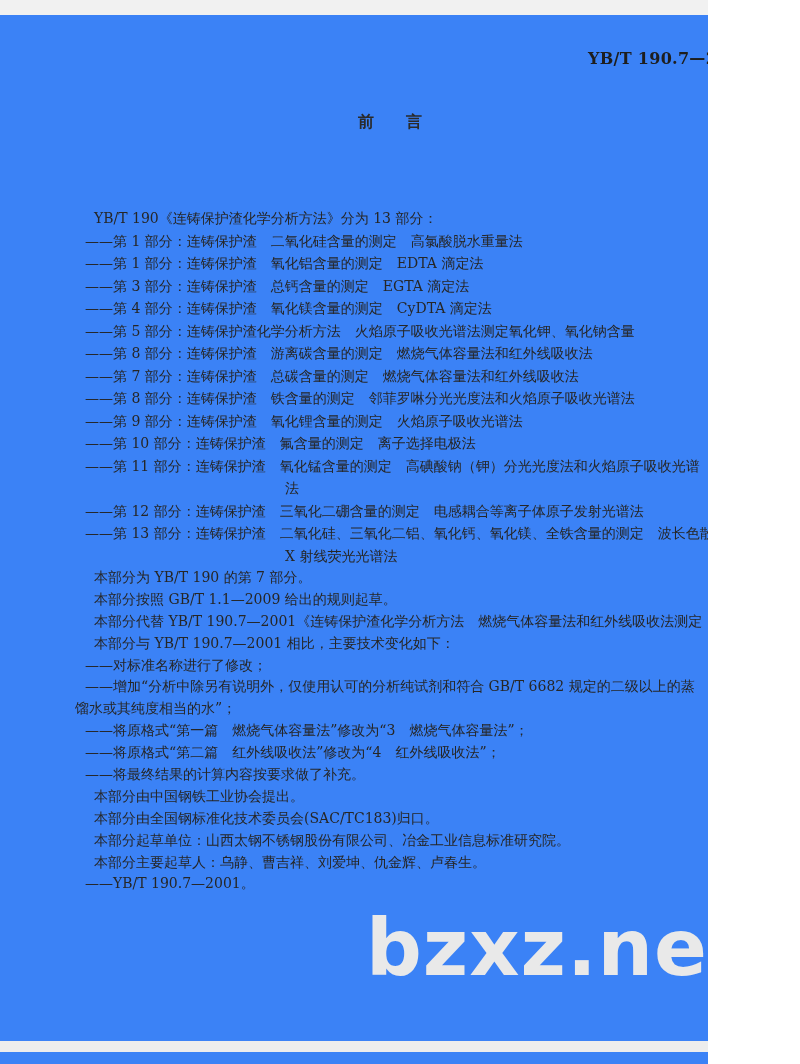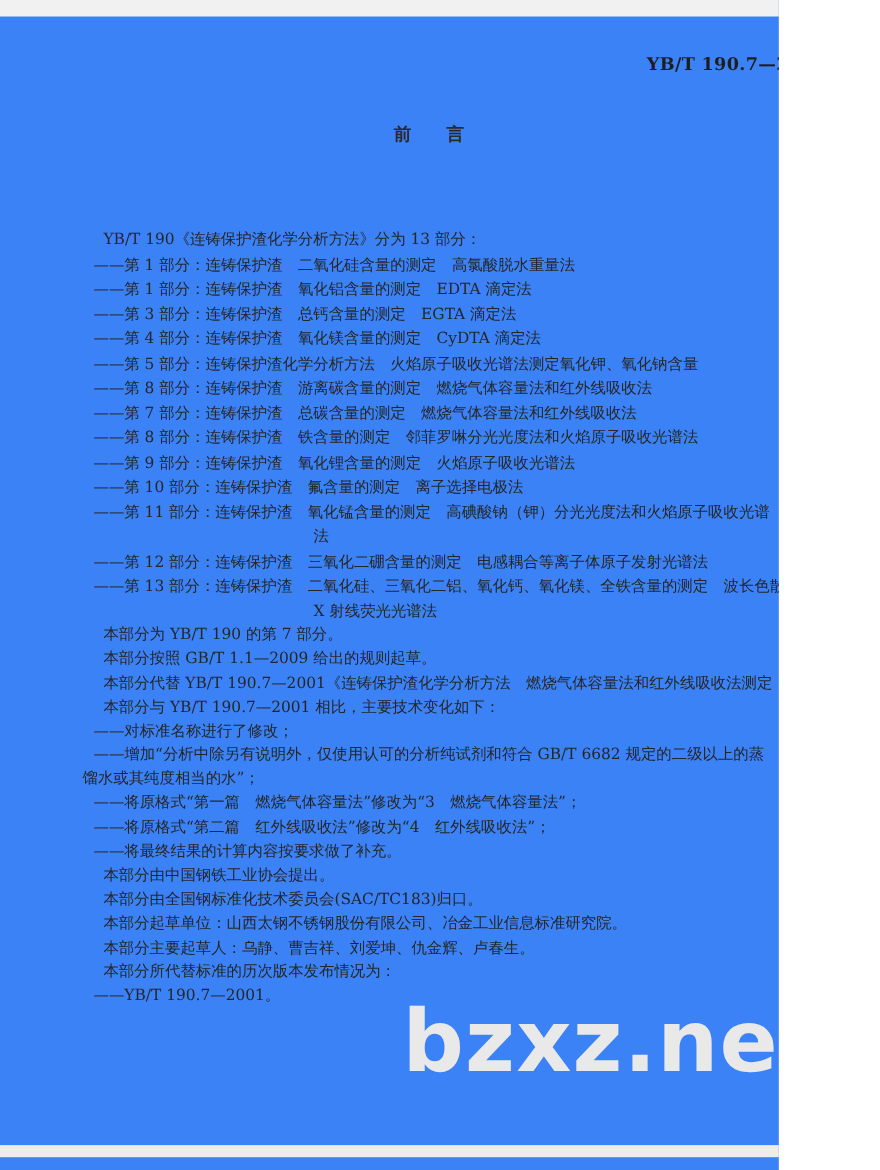--- a/index.html
+++ b/index.html
@@ -90,19 +90,18 @@
         <div class="ln ind-dash">——对标准名称进行了修改；</div>
         <div class="ln ind-dash">——增加“分析中除另有说明外，仅使用认可的分析纯试剂和符合 GB/T 6682 规定的二级以上的蒸</div>
         <div class="ln ind-wrap">馏水或其纯度相当的水”；</div>
         <div class="ln ind-dash">——将原格式“第一篇　燃烧气体容量法”修改为“3　燃烧气体容量法”；</div>
         <div class="ln ind-dash">——将原格式“第二篇　红外线吸收法”修改为“4　红外线吸收法”；</div>
         <div class="ln ind-dash">——将最终结果的计算内容按要求做了补充。</div>
         <div class="ln ind-para">本部分由中国钢铁工业协会提出。</div>
         <div class="ln ind-para">本部分由全国钢标准化技术委员会(SAC/TC183)归口。</div>
         <div class="ln ind-para">本部分起草单位：山西太钢不锈钢股份有限公司、冶金工业信息标准研究院。</div>
         <div class="ln ind-para">本部分主要起草人：乌静、曹吉祥、刘爱坤、仇金辉、卢春生。</div>
-        <div class="ln ind-para">本部分所代替标准的历次版本发布情况为：</div>
         <div class="ln ind-dash">——YB/T 190.7—2001。</div>
       </div>
     </div>
   <div class="bottom-strip"></div>
   <div class="right-edge"></div>
 </div>
 
 </body></html>

